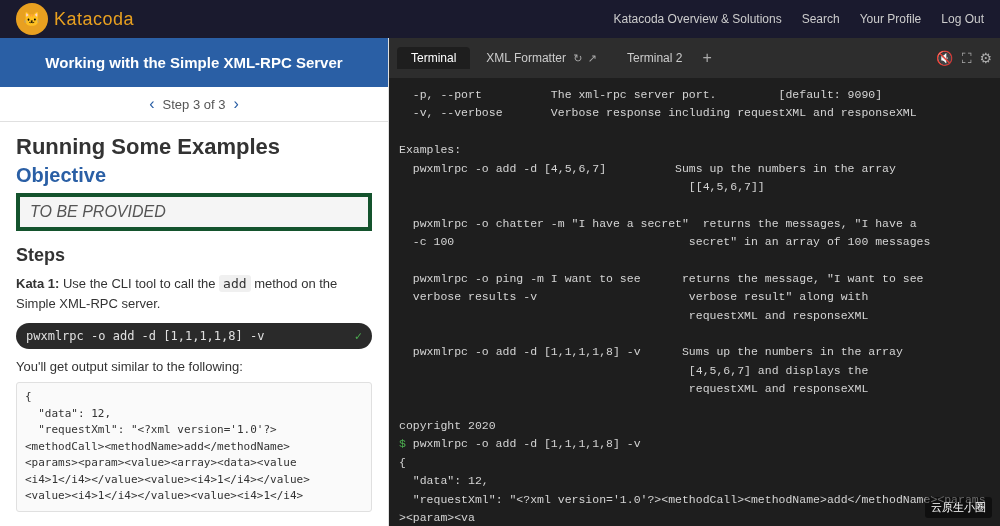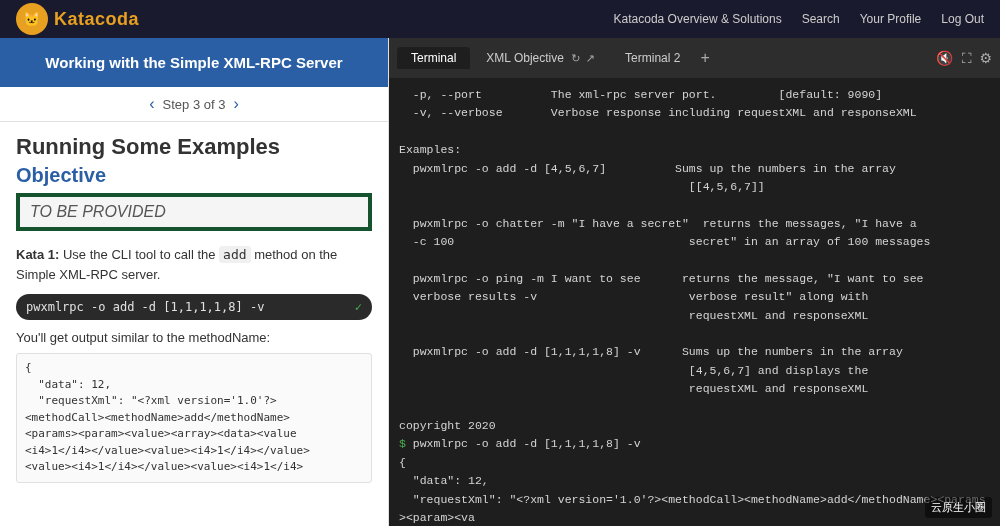--- a/index.html
+++ b/index.html
@@ -28,21 +28,21 @@
       border-radius: 50%;
       display: flex;
       align-items: center;
       justify-content: center;
       font-size: 14px;
       font-weight: bold;
       color: #fff;
     }
     .logo-text {
       font-size: 18px;
-      font-weight: bold;
+      font-weight: normal;
       color: #fff;
       letter-spacing: 0.5px;
     }
     .logo-text span { color: #e8a020; }
     .nav-links {
       display: flex;
       gap: 20px;
       font-size: 12px;
       color: #ccc;
     }
@@ -279,52 +279,53 @@
       <span class="arrow">‹</span>
       <span>Step 3 of 3</span>
       <span class="arrow">›</span>
     </div>
 
     <div class="left-content">
       <div class="section-title">Running Some Examples</div>
       <div class="subsection-title">Objective</div>
       <div class="objective-box">TO BE PROVIDED</div>
 
+      <div class="steps-header">Steps</div>
 
       <div class="step-text">
         <strong>Kata 1:</strong>
         <span>Use the CLI tool to call the</span>
         <span class="keyword">add</span>
         <span>method on the Simple XML-RPC server.</span>
       </div>
 
       <div class="command-box">
         <span>pwxmlrpc -o add -d [1,1,1,1,8] -v</span>
         <span class="checkmark">✓</span>
       </div>
 
-      <div class="output-text">You'll get output similar to the methodName:</div>
+      <div class="output-text">You'll get output similar to the following:</div>
 
       <div class="code-output">
         <span style="white-space:pre-wrap;">{
   "data": 12,
   "requestXml": "&lt;?xml version='1.0'?&gt;
 &lt;methodCall&gt;&lt;methodName&gt;add&lt;/methodName&gt;
 &lt;params&gt;&lt;param&gt;&lt;value&gt;&lt;array&gt;&lt;data&gt;&lt;value
 &lt;i4&gt;1&lt;/i4&gt;&lt;/value&gt;&lt;value&gt;&lt;i4&gt;1&lt;/i4&gt;&lt;/value&gt;
 &lt;value&gt;&lt;i4&gt;1&lt;/i4&gt;&lt;/value&gt;&lt;value&gt;&lt;i4&gt;1&lt;/i4&gt;</span>
       </div>
     </div>
   </div>
 
   <div class="right-panel">
     <div class="terminal-tabs">
       <div class="tab active">Terminal</div>
       <div class="tab">
-        <span>XML Objective</span>
+        <span>XML Formatter</span>
         <span style="margin-left:4px;font-size:11px;color:#aaa">↻</span>
         <span style="margin-left:2px;font-size:11px;color:#aaa">↗</span>
       </div>
       <div class="tab">Terminal 2</div>
       <span class="tab-plus">+</span>
       <div class="terminal-controls">
         <span>🔇</span>
         <span>⛶</span>
         <span>⚙</span>
       </div>

